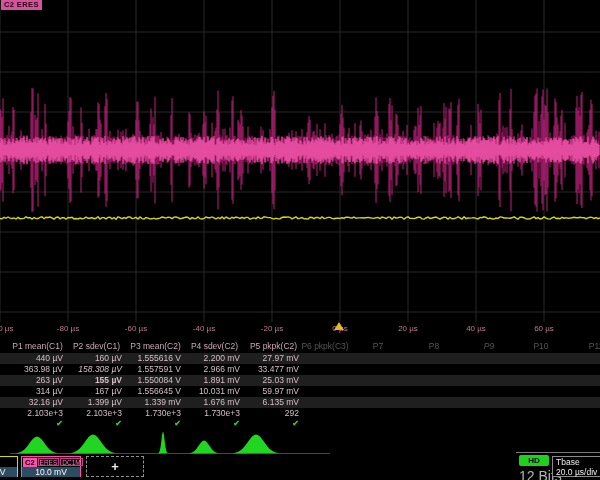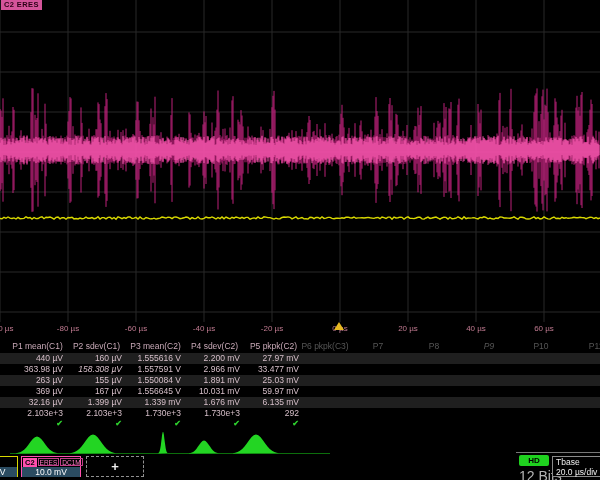--- a/index.html
+++ b/index.html
@@ -116,27 +116,27 @@
         </div>
         <div class="mrow">
           <span class="mcell" style="left: 8px;">363.98 µV</span>
           <span class="mcell" style="left: 67px; font-style: italic;">158.308 µV</span>
           <span class="mcell" style="left: 126px;">1.557591 V</span>
           <span class="mcell" style="left: 185px;">2.966 mV</span>
           <span class="mcell" style="left: 244px;">33.477 mV</span>
         </div>
         <div class="mrow alt">
           <span class="mcell" style="left: 8px;">263 µV</span>
-          <span class="mcell" style="left: 67px;">155 µV</span>
+          <span class="mcell" style="left: 67px; font-weight: bold;">155 µV</span>
           <span class="mcell" style="left: 126px;">1.550084 V</span>
           <span class="mcell" style="left: 185px;">1.891 mV</span>
           <span class="mcell" style="left: 244px;">25.03 mV</span>
         </div>
         <div class="mrow">
-          <span class="mcell" style="left: 8px;">369 µV</span>
+          <span class="mcell" style="left: 8px;">314 µV</span>
           <span class="mcell" style="left: 67px;">167 µV</span>
           <span class="mcell" style="left: 126px;">1.556645 V</span>
           <span class="mcell" style="left: 185px;">10.031 mV</span>
           <span class="mcell" style="left: 244px;">59.97 mV</span>
         </div>
         <div class="mrow alt">
           <span class="mcell" style="left: 8px;">32.16 µV</span>
           <span class="mcell" style="left: 67px;">1.399 µV</span>
           <span class="mcell" style="left: 126px;">1.339 mV</span>
           <span class="mcell" style="left: 185px;">1.676 mV</span>

